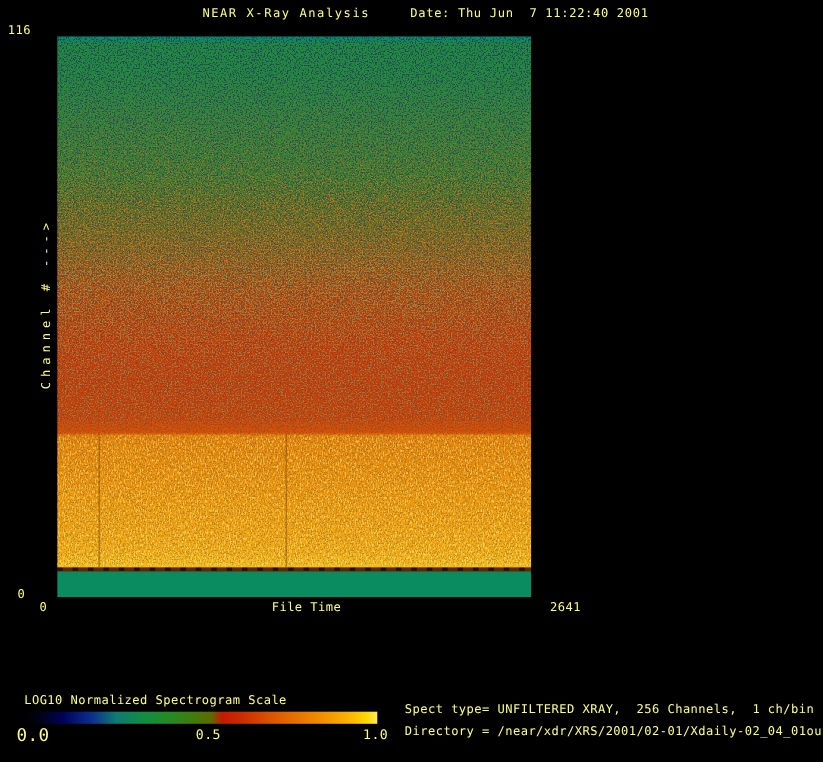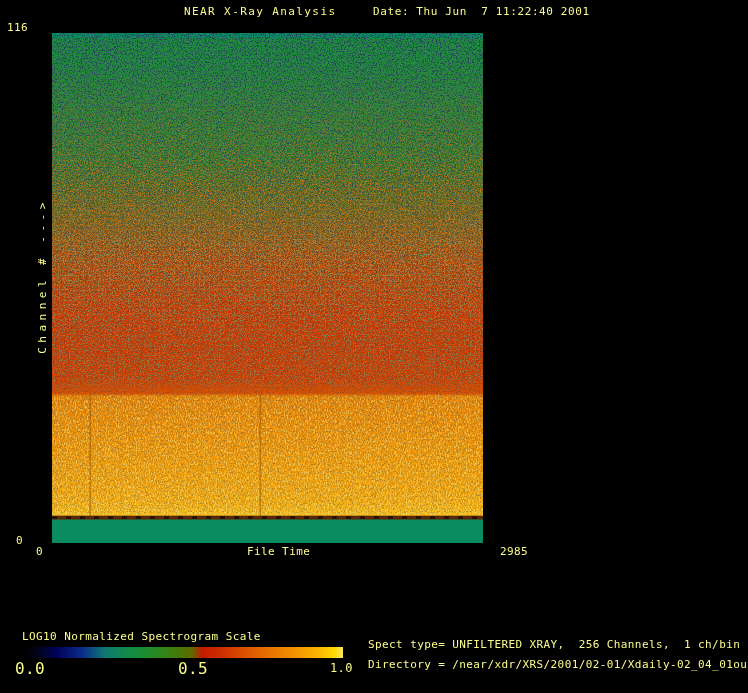--- a/index.html
+++ b/index.html
@@ -25,21 +25,21 @@
   .cb-title{left:22px;top:630px;}
   .cb-bar{
     position:absolute;left:22px;top:647px;width:321px;height:11px;
     background:linear-gradient(to right,
       #000000 0%, #020212 4%, #00025A 11%, #0B2E8C 19%,
       #0E7A72 26%, #118C46 33%, #1F8C28 40%, #3D7E0E 47%,
       #5E6A00 53%, #C41A00 56%, #CC2E00 62%, #DD5400 70%,
       #E97500 78%, #F29200 85%, #FBB300 92%, #FFD700 97%, #FFE95A 100%);
   }
   .cb-t0{left:15px;top:662px;font-size:16px;}
-  .cb-t1{left:178px;top:662px;font-size:16px;}
+  .cb-t1{left:178px;top:662px;font-size:12px;}
   .cb-t2{left:330px;top:662px;font-size:12px;}
   .spect-line{left:368px;top:638px;}
   .dir-line{left:368px;top:658px;}
 </style>
 </head>
 <body>
 
 <div class="screen">
 
   <div class="txt title">NEAR X-Ray Analysis</div>
@@ -157,21 +157,21 @@
         </g>
 
       <rect x="37.5" y="361" width="1.4" height="122" fill="#8A4A00" opacity="0.5"></rect>
       <rect x="207.5" y="361" width="1.4" height="122" fill="#8A4A00" opacity="0.5"></rect>
       <line x1="0" y1="484.5" x2="431" y2="484.5" stroke="#1C0A00" stroke-width="2.6" stroke-dasharray="5 9" opacity="0.85"></line>
     </svg>
   </div>
 
   <div class="txt xmin">0</div>
   <div class="txt xlabel">File Time</div>
-  <div class="txt xmax">2985</div>
+  <div class="txt xmax">2641</div>
 
   <div class="txt cb-title">LOG10 Normalized Spectrogram Scale</div>
   <div class="cb-bar"></div>
   <div class="txt cb-t0">0.0</div>
   <div class="txt cb-t1">0.5</div>
   <div class="txt cb-t2">1.0</div>
 
   <div class="txt spect-line">Spect type= UNFILTERED XRAY,  256 Channels,  1 ch/bin</div>
   <div class="txt dir-line">Directory = /near/xdr/XRS/2001/02-01/Xdaily-02_04_01out/</div>
 

